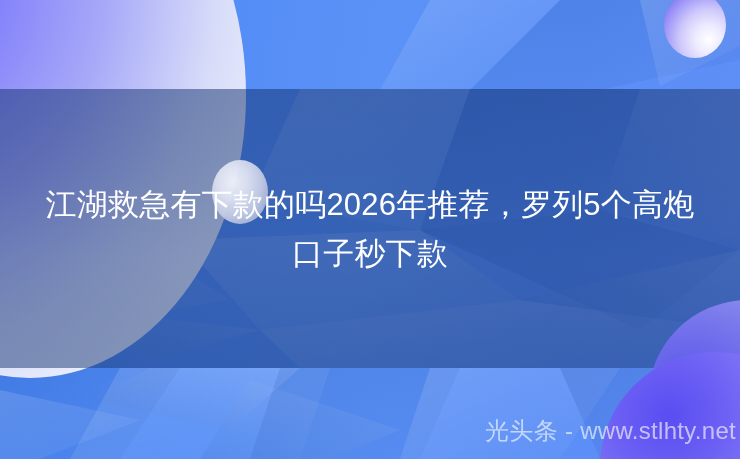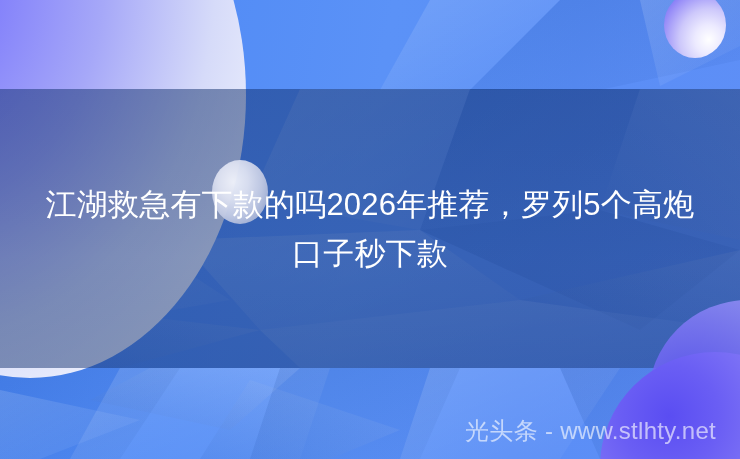--- a/index.html
+++ b/index.html
@@ -107,21 +107,21 @@
     letter-spacing: 0.2px;
     font-weight: 400;
     padding: 0 42px;
     box-sizing: border-box;
     white-space: normal;
   }
 
   
   .watermark {
     position: absolute;
-    right: 24px;
+    right: 4px;
     bottom: 14px;
     color: rgba(255,255,255,0.62);
     font-size: 24px;
     line-height: 28px;
     letter-spacing: 0.3px;
     white-space: nowrap;
   }
 </style>
 </head>
 <body>

